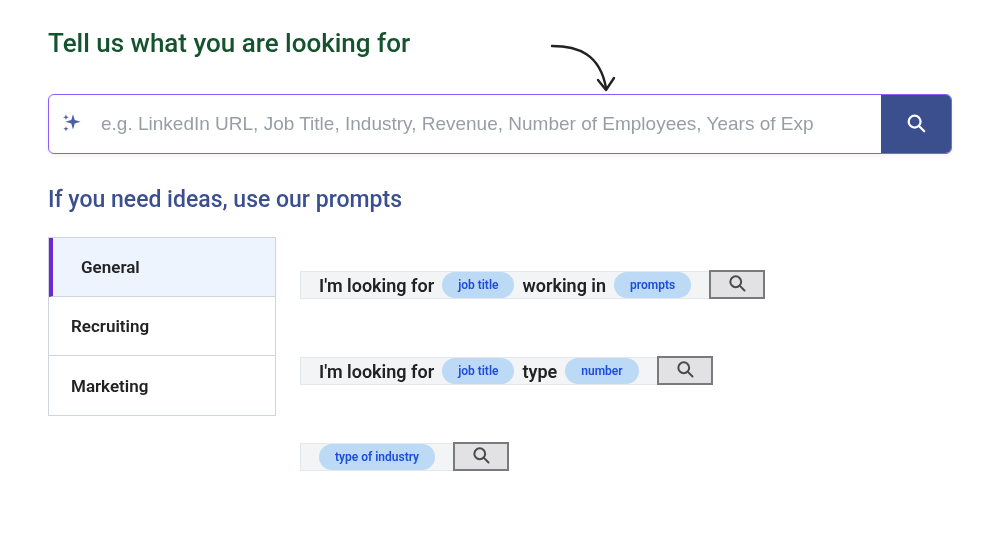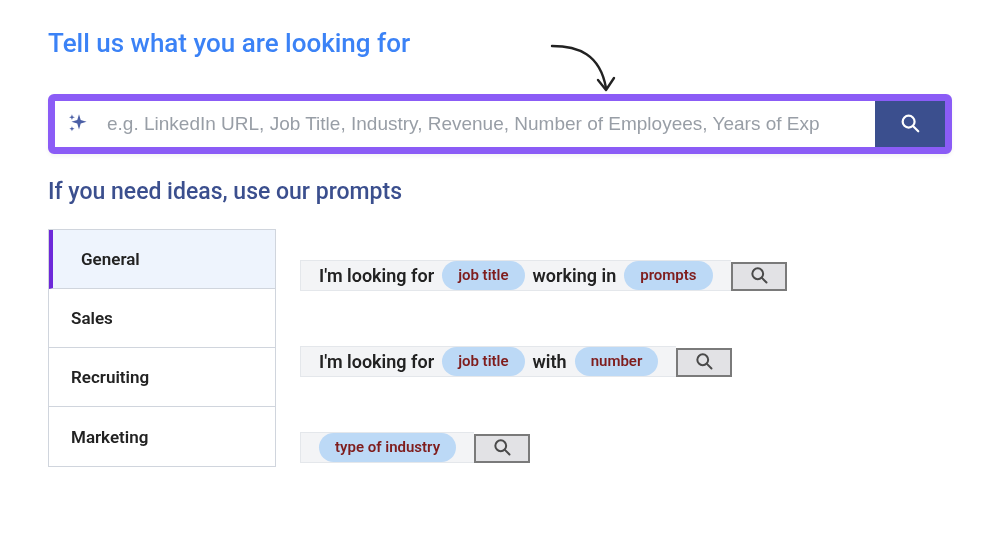--- a/index.html
+++ b/index.html
@@ -8,33 +8,33 @@
     padding: 28px 48px;
     font-family: -apple-system, BlinkMacSystemFont, "Segoe UI", Roboto, Helvetica, Arial, sans-serif;
     background: #fff;
     color: #222;
     width: 1000px;
   }
   .headline-row { position: relative; height: 48px; }
   .headline {
     font-size: 26px;
     font-weight: 500;
-    color: #3b82f6;
+    color: #14532d;
     display: inline-block;
   }
   .arrow-wrap {
     position: absolute;
     left: 502px;
     top: 12px;
     pointer-events: none;
   }
   .search-bar {
     margin-top: 18px;
     display: flex;
-    border: 7px solid #8b5cf6;
+    border: 1px solid #8b5cf6;
     border-radius: 6px;
     overflow: hidden;
     height: 60px;
     background: #fff;
     box-shadow: 0 2px 4px rgba(0,0,0,0.05);
   }
   .sparkle {
     width: 48px;
     display: flex;
     align-items: center;
@@ -52,21 +52,21 @@
   .search-submit {
     width: 70px;
     background: #3b4f8e;
     border: none;
     display: flex;
     align-items: center;
     justify-content: center;
     cursor: pointer;
   }
   .sub-headline {
-    margin-top: 24px;
+    margin-top: 32px;
     font-size: 23px;
     font-weight: 500;
     color: #3b4f8e;
   }
   .ideas {
     margin-top: 24px;
     display: flex;
     gap: 24px;
     align-items: flex-start;
   }
@@ -115,25 +115,25 @@
     padding: 0 18px;
     font-size: 18px;
     font-weight: 600;
     color: #222;
     white-space: nowrap;
   }
   .chip {
     display: inline-flex;
     align-items: center;
     background: #bcd9f6;
-    color: #7f1d1d;
+    color: #1d4ed8;
     font-weight: 600;
     border-radius: 999px;
     padding: 7px 16px;
-    font-size: 15px;
+    font-size: 12px;
     line-height: 1;
   }
   .prompt-go {
     width: 56px;
     background: #e2e2e5;
     border: 2px solid #7a7a7a;
     display: flex;
     align-items: center;
     justify-content: center;
     cursor: pointer;
@@ -174,23 +174,20 @@
 </div>
 
 <div class="sub-headline">If you need ideas, use our prompts</div>
 
 <div class="ideas">
   <div class="tablist" id="tablist">
       <div class="tab active">
         <span>General</span>
       </div>
       <div class="tab">
-        <span>Sales</span>
-      </div>
-      <div class="tab">
         <span>Recruiting</span>
       </div>
       <div class="tab">
         <span>Marketing</span>
       </div>
     </div>
   <div class="prompts" id="promptlist">
       <div class="prompt-row">
         <div class="prompt-text">
           <span>I'm looking for</span>
@@ -202,21 +199,21 @@
           <span><svg class="icon-search-dark" viewBox="0 0 24 24" fill="none" stroke="#4a4a4a" stroke-width="2.4" stroke-linecap="round">
               <circle cx="10.5" cy="10.5" r="6.5"></circle>
               <line x1="15.5" y1="15.5" x2="21" y2="21"></line>
             </svg></span>
         </button>
       </div>
       <div class="prompt-row">
         <div class="prompt-text">
           <span>I'm looking for</span>
           <span class="chip">job title</span>
-          <span>with</span>
+          <span>type</span>
           <span class="chip">number</span>
         </div>
         <button class="prompt-go">
           <span><svg class="icon-search-dark" viewBox="0 0 24 24" fill="none" stroke="#4a4a4a" stroke-width="2.4" stroke-linecap="round">
               <circle cx="10.5" cy="10.5" r="6.5"></circle>
               <line x1="15.5" y1="15.5" x2="21" y2="21"></line>
             </svg></span>
         </button>
       </div>
       <div class="prompt-row">

